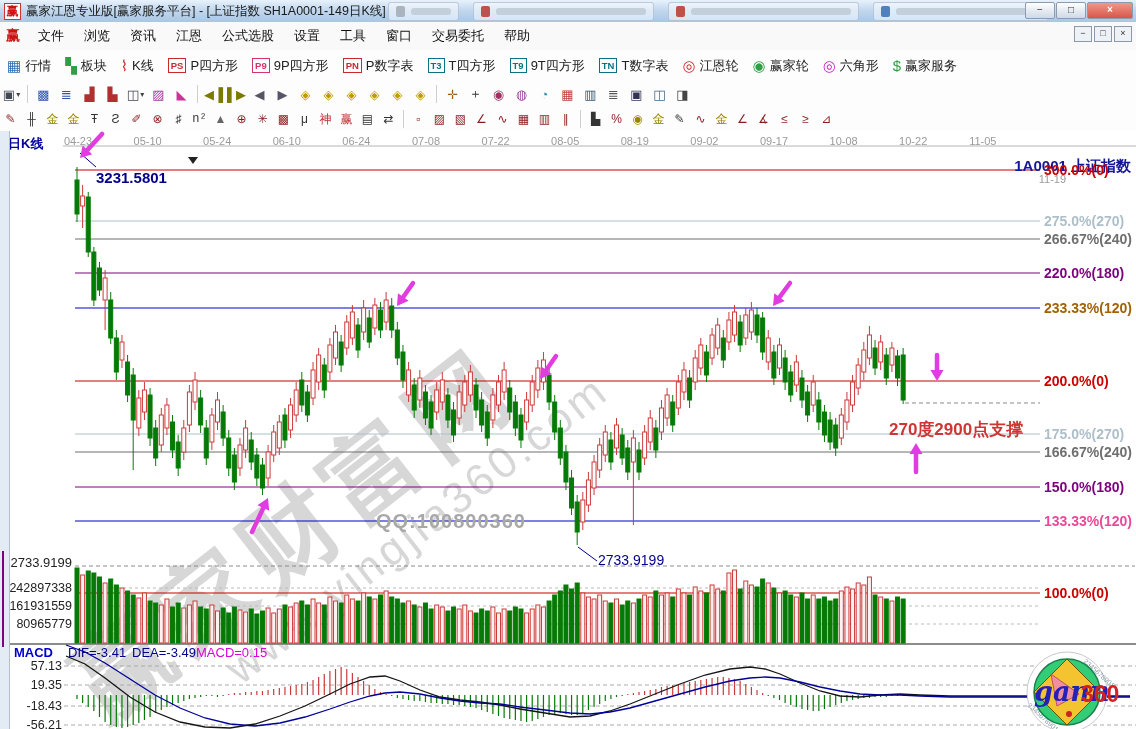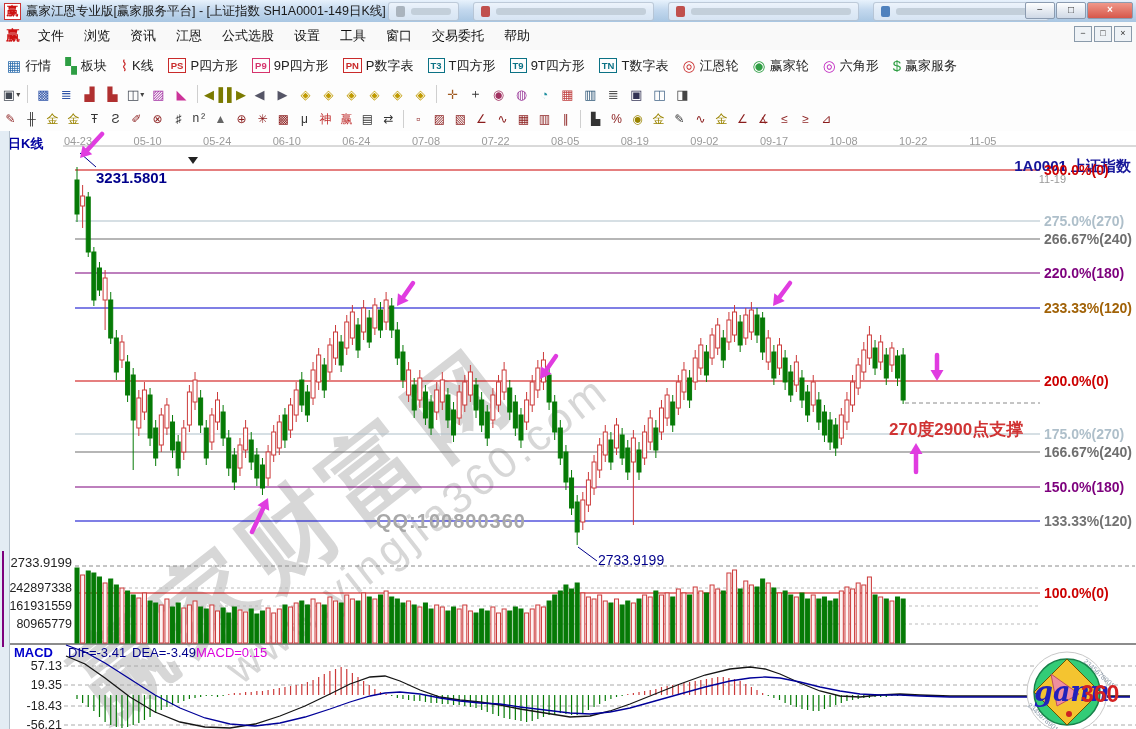--- a/index.html
+++ b/index.html
@@ -1076,21 +1076,21 @@
       <div class="datelbl" style="left: 1030.4px; margin-top: 38px;">11-19</div>
       <div class="lvl" style="top: 31px; color: rgb(204, 0, 0);">300.0%(0)</div>
       <div class="lvl" style="top: 82px; color: rgb(174, 191, 202);">275.0%(270)</div>
       <div class="lvl" style="top: 100px; color: rgb(111, 111, 111);">266.67%(240)</div>
       <div class="lvl" style="top: 134px; color: rgb(125, 0, 125);">220.0%(180)</div>
       <div class="lvl" style="top: 169px; color: #a16207;">233.33%(120)</div>
       <div class="lvl" style="top: 242px; color: rgb(204, 0, 0);">200.0%(0)</div>
       <div class="lvl" style="top: 295px; color: rgb(174, 191, 202);">175.0%(270)</div>
       <div class="lvl" style="top: 313px; color: rgb(111, 111, 111);">166.67%(240)</div>
       <div class="lvl" style="top: 348px; color: rgb(125, 0, 125);">150.0%(180)</div>
-      <div class="lvl" style="top: 382px; color: #737373;">133.33%(120)</div>
+      <div class="lvl" style="top: 382px; color: #ec4899;">133.33%(120)</div>
       <div class="lvl" style="top: 454px; color: rgb(204, 0, 0);">100.0%(0)</div>
       <div class="scale" style="left: 0px; width: 72px; top: 450px;">242897338</div>
       <div class="scale" style="left: 0px; width: 72px; top: 468px;">161931559</div>
       <div class="scale" style="left: 0px; width: 72px; top: 486px;">80965779</div>
       <div class="scale" style="left: 2px; width: 60px; top: 528px;">57.13</div>
       <div class="scale" style="left: 2px; width: 60px; top: 547px;">19.35</div>
       <div class="scale" style="left: 2px; width: 60px; top: 568px;">-18.43</div>
       <div class="scale" style="left: 2px; width: 60px; top: 587px;">-56.21</div>
     </div>
 </div>

